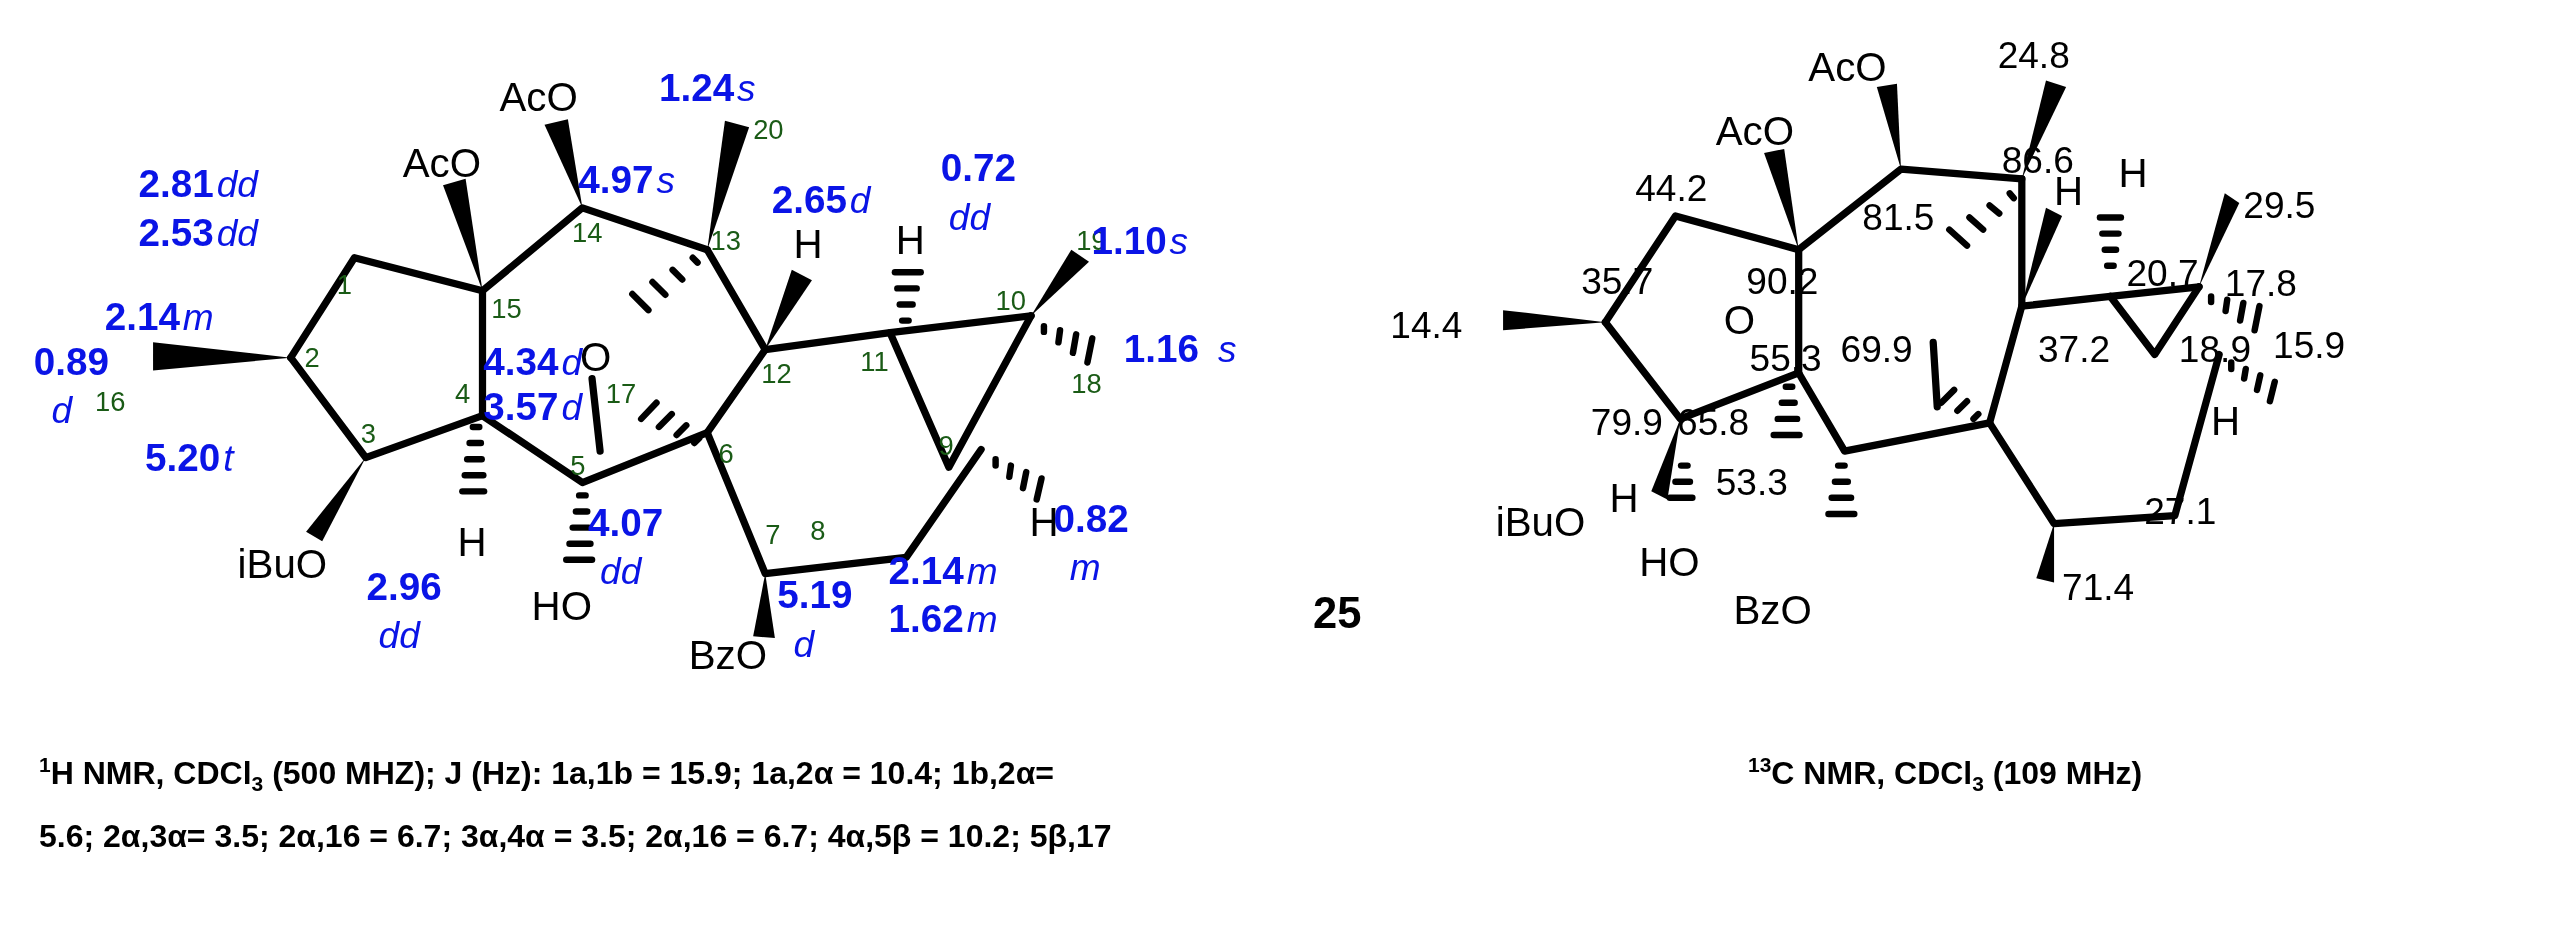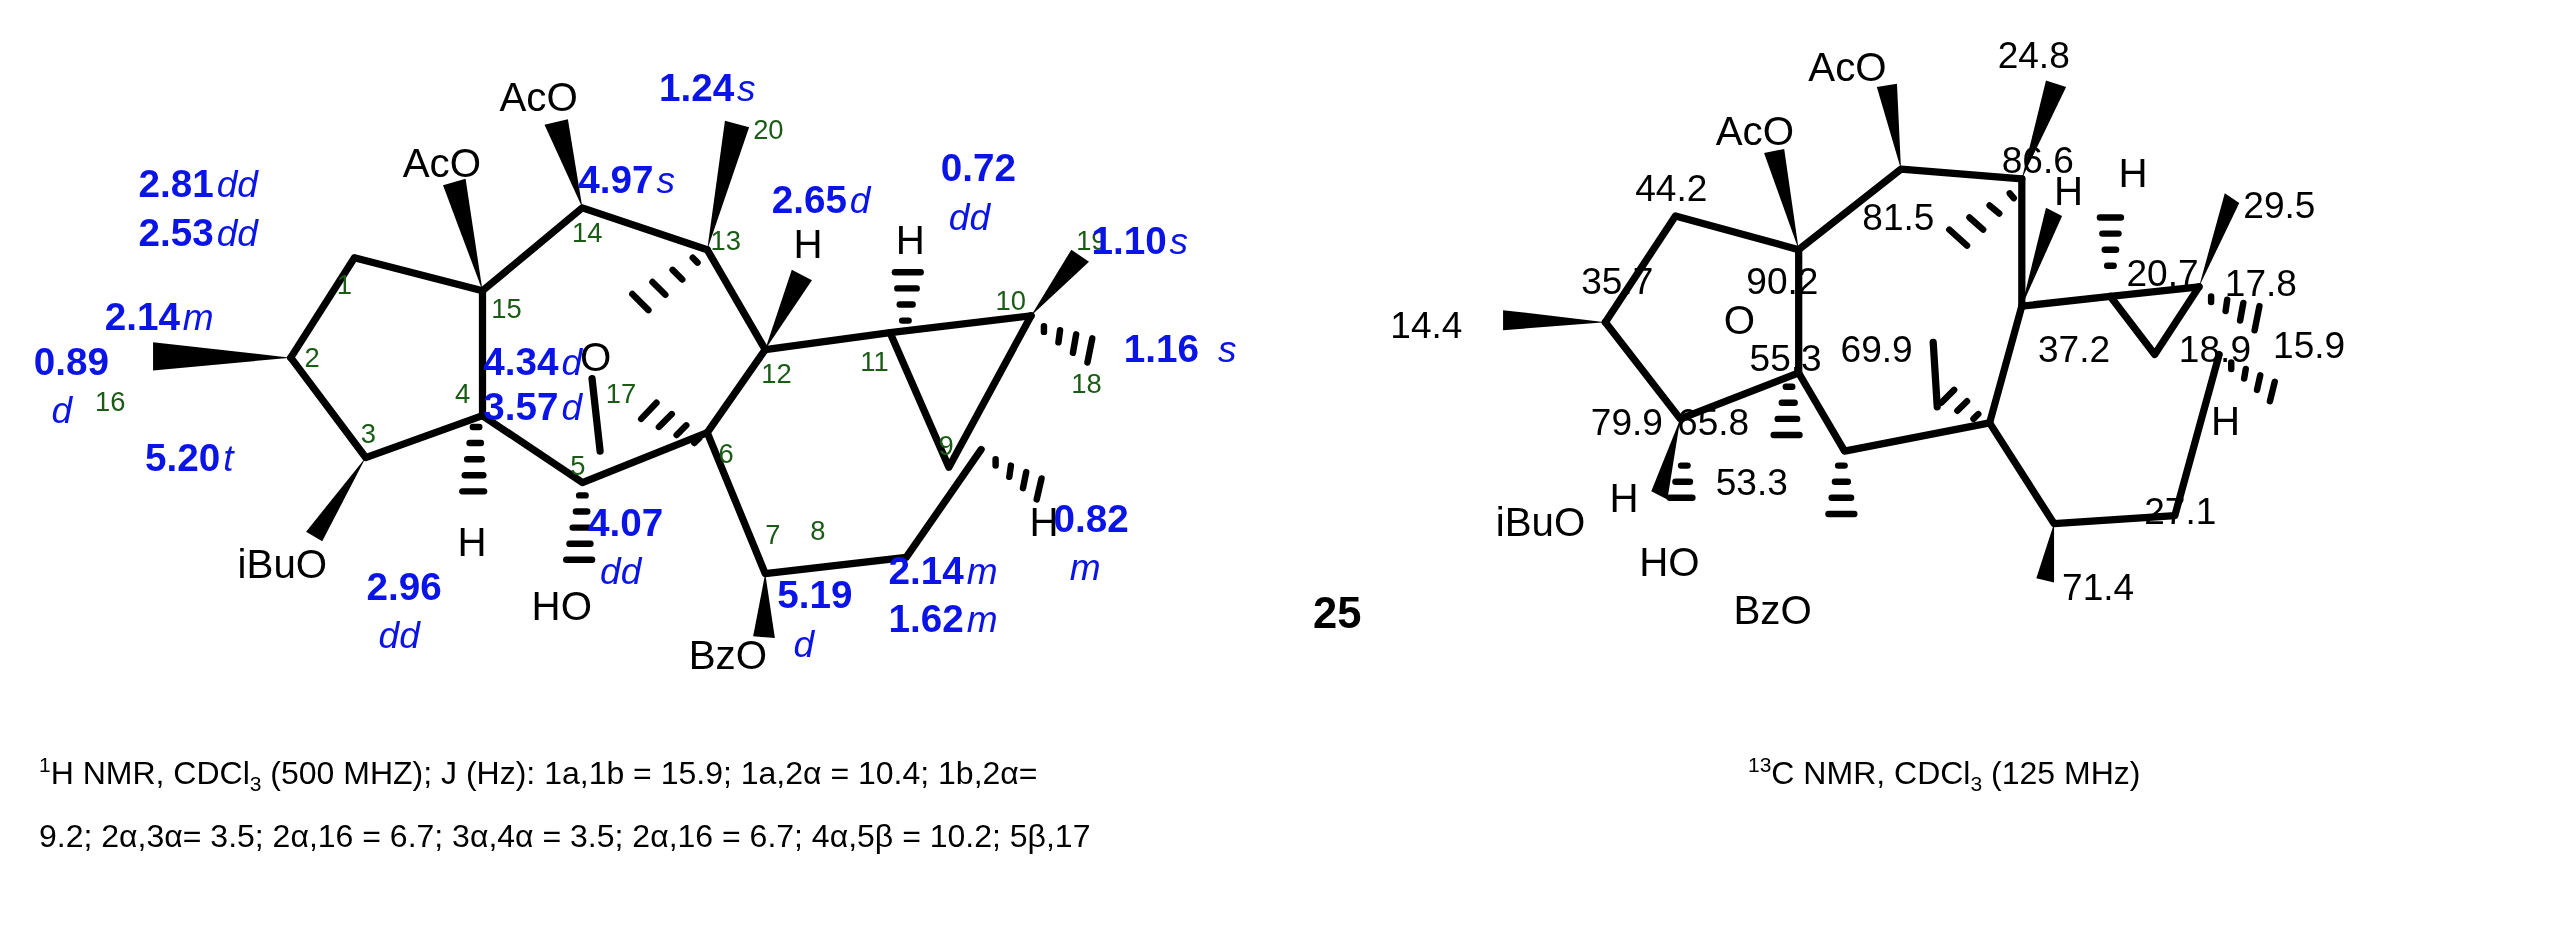--- a/index.html
+++ b/index.html
@@ -7,21 +7,21 @@
   svg{position:absolute;left:0;top:0;}
   .bond{stroke:#000;stroke-width:9;fill:none;stroke-linecap:round;stroke-linejoin:round;}
   .wedge{fill:#000;stroke:none;}
   .hash{stroke:#000;stroke-width:8;stroke-linecap:round;}
   .atom{font-family:"Liberation Sans",sans-serif;font-size:50px;fill:#000;}
   .num{font-family:"Liberation Sans",sans-serif;font-size:34px;fill:#1a5b16;}
   .shift{font-family:"Liberation Sans",sans-serif;font-size:48px;font-weight:bold;fill:#0a14e6;}
   .mult{font-family:"Liberation Sans",sans-serif;font-size:46px;font-style:italic;fill:#0a14e6;}
   .c13{font-family:"Liberation Sans",sans-serif;font-size:46px;fill:#000;}
   .cmpd{font-family:"Liberation Sans",sans-serif;font-size:54px;font-weight:bold;fill:#000;}
-  .caption{position:absolute;font-family:"Liberation Sans",sans-serif;font-size:32px;color:#000;line-height:52px;}
+  .caption{position:absolute;font-family:"Liberation Sans",sans-serif;font-size:32px;color:#000;line-height:52px;font-weight:bold;}
   .caption sup,.caption sub{font-size:21px;}
 </style>
 </head>
 <body>
 
 <svg width="2576" height="932" viewBox="0 0 3198 1157" xmlns="http://www.w3.org/2000/svg">
 
   <g>
 
     <polyline class="bond" points="361,444 440,320 599,361"></polyline>
@@ -222,19 +222,19 @@
     <text class="c13" x="2785" y="270">29.5</text>
     <text class="c13" x="2822" y="445">15.9</text>
     <text class="c13" x="2705" y="450">18.9</text>
     <text class="c13" x="2662" y="650">27.1</text>
     <text class="c13" x="2560" y="745">71.4</text>
   </g>
 </svg>
 
 <div class="caption" style="left:39px;top:739px;width:1418px;">
   <div><sup>1</sup><span>H NMR, CDCl</span><sub>3</sub><span> (500 MHZ); J (Hz): 1a,1b = 15.9; 1a,2α = 10.4; 1b,2α=</span></div>
-  <div>9.2; 2α,3α= 3.5; 2α,16 = 6.7; 3α,4α = 3.5; 2α,16 = 6.7; 4α,5β = 10.2; 5β,17</div>
+  <div>5.6; 2α,3α= 3.5; 2α,16 = 6.7; 3α,4α = 3.5; 2α,16 = 6.7; 4α,5β = 10.2; 5β,17</div>
 </div>
 
 <div class="caption" style="left:1748px;top:739px;">
-  <sup>13</sup><span>C NMR, CDCl</span><sub>3</sub><span> (125 MHz)</span>
+  <sup>13</sup><span>C NMR, CDCl</span><sub>3</sub><span> (109 MHz)</span>
 </div>
 
 
 </body></html>

